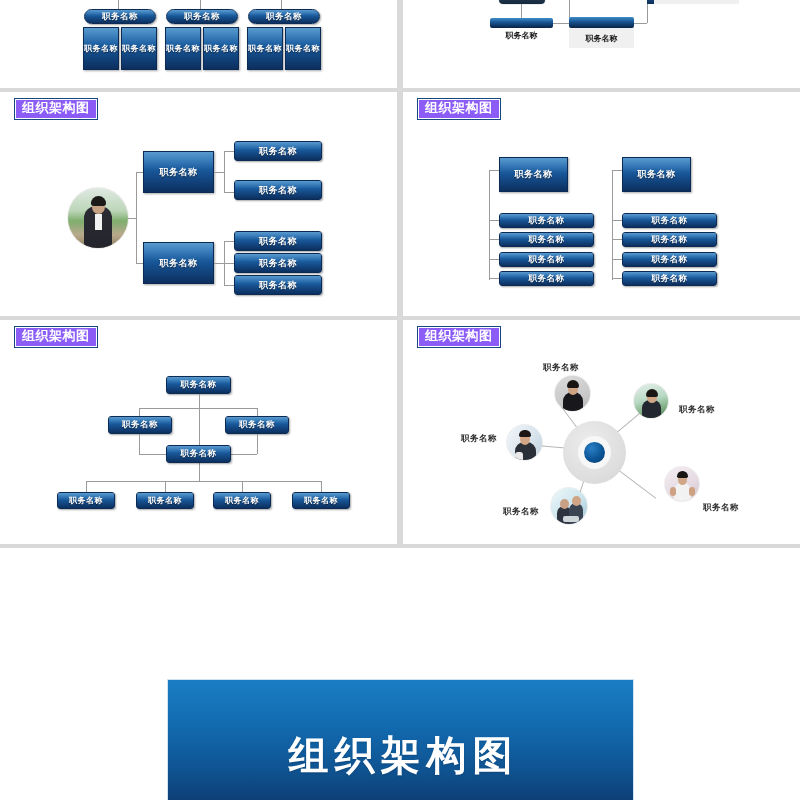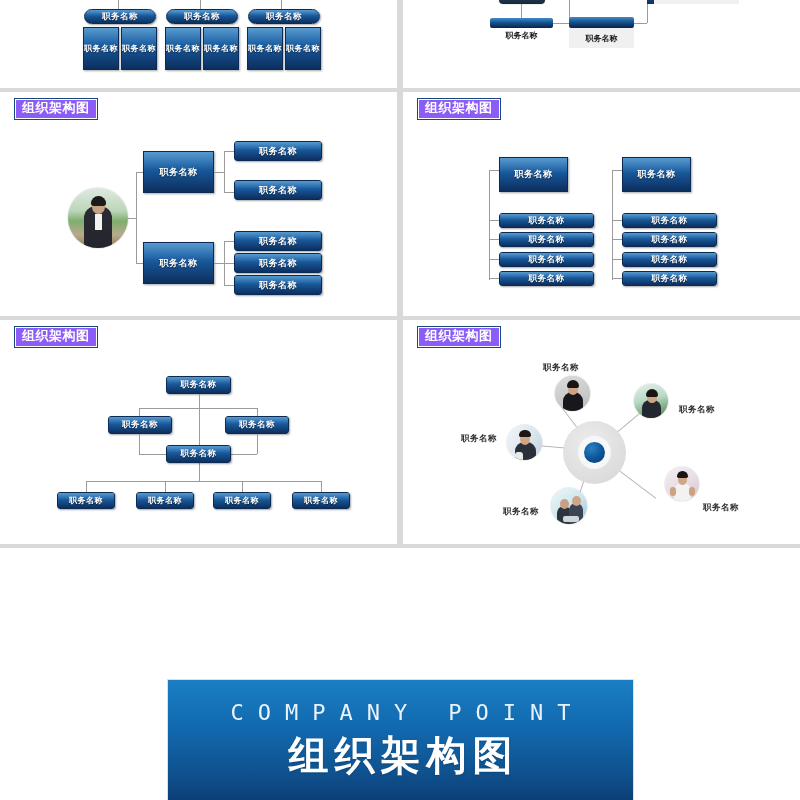--- a/index.html
+++ b/index.html
@@ -360,18 +360,17 @@
       <div class="person" style="left:13px;top:7px;width:9px;height:11px;background:#d0a786;border-radius:50%;"></div>
       <div class="person" style="left:12px;top:4px;width:11px;height:7px;background:#191512;border-radius:6px 6px 2px 2px;"></div>
       <div class="person" style="left:5px;top:20px;width:6px;height:9px;background:#cfa183;border-radius:3px;"></div>
       <div class="person" style="left:24px;top:20px;width:6px;height:9px;background:#cfa183;border-radius:3px;"></div>
     </div>
     <div class="nodelabel" style="left:300px;top:182px;">职务名称</div>
   </div>
 
   <div class="slide s-end">
     <div class="endbar">
-      <div class="end-en">COMPANY POINT</div>
       <div class="end-cn">组织架构图</div>
     </div>
   </div>
 
 </div>
 
 </body></html>

